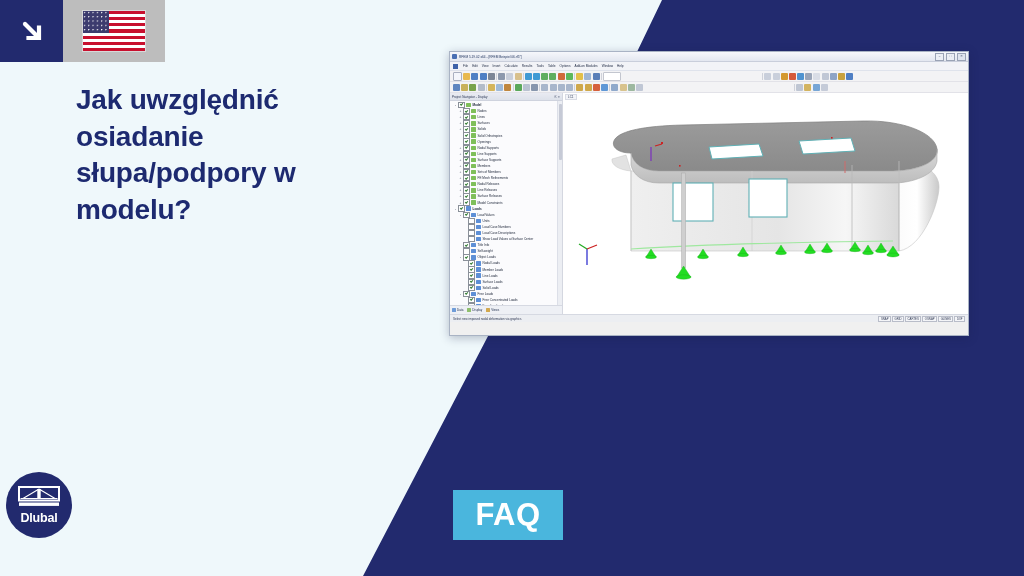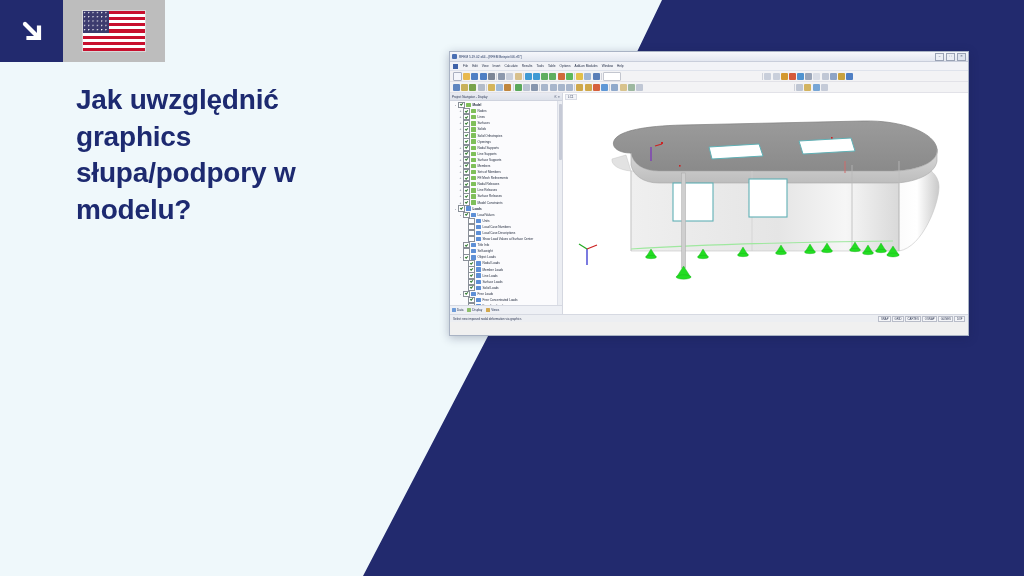--- a/index.html
+++ b/index.html
@@ -157,23 +157,37 @@
 
   <div class="tl-gray">
     <div class="flag">
       <div class="stripes"></div>
       <div class="canton">
         <div class="stars"></div>
       </div>
     </div>
   </div>
 
-  <div class="headline">Jak uwzględnić graphics słupa/podpory w modelu?</div>
-
-
+  <div class="headline">Jak uwzględnić osiadanie słupa/podpory w modelu?</div>
+
+  <div class="logo">
+    <div class="logo-mark">
+      <svg width="42" height="24" viewBox="0 0 42 24">
+        <rect x="1" y="1" width="40" height="13.5" fill="none" stroke="#ffffff" stroke-width="2"></rect>
+        <path d="M21 3 L5 12.5 M21 3 L37 12.5 M21 3 L21 12.5 M2.5 12.5 L39.5 12.5" stroke="#ffffff" stroke-width="1.1" fill="none"></path>
+        <rect x="19.3" y="3" width="3.4" height="10" fill="#ffffff"></rect>
+        <rect x="1" y="16.5" width="40" height="3.4" fill="#ffffff"></rect>
+      </svg>
+    </div>
+    <div class="logo-text">Dlubal</div>
+  </div>
+
+  <div class="faq-badge">
+    <span>FAQ</span>
+  </div>
 
   <div class="app-window">
 
     <div class="titlebar">
       <div class="title-ico"></div>
       <div class="title-text">RFEM 5.19.02 x64 - [RFEM Beispiel 06.rf5*]</div>
       <div class="win-btns">
         <div class="win-btn">–</div>
         <div class="win-btn">□</div>
         <div class="win-btn close">✕</div>

